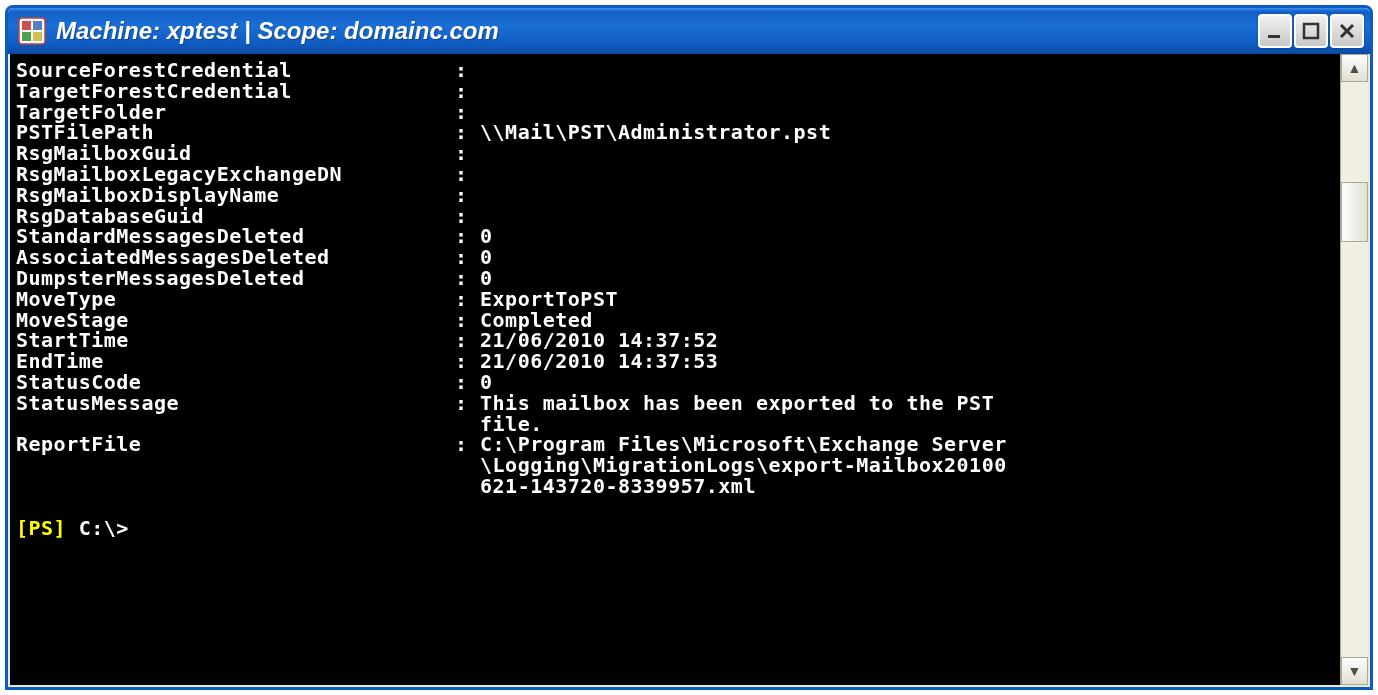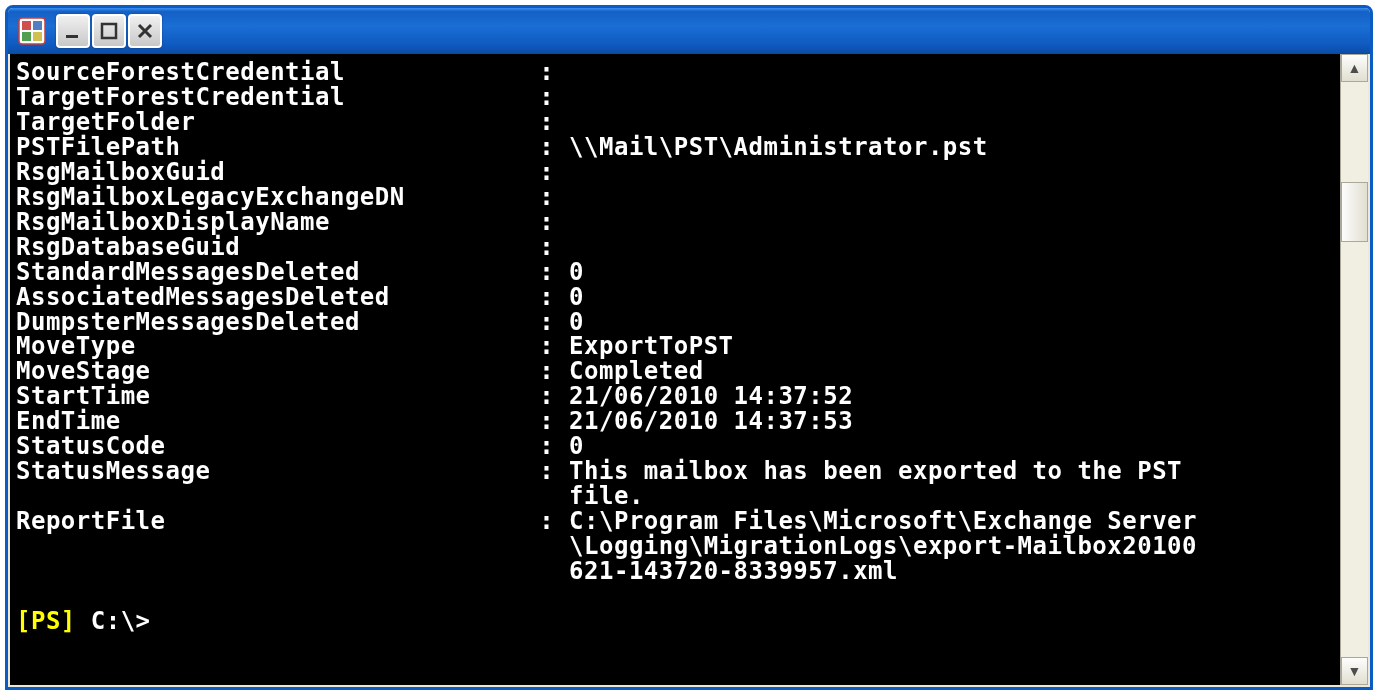--- a/index.html
+++ b/index.html
@@ -72,21 +72,21 @@
       display: flex;
       background: #000;
       border: 2px solid #ece9d8;
       border-top: none;
     }
     .terminal {
       flex: 1;
       background: #000;
       color: #fff;
       font-family: "Lucida Console", Consolas, monospace;
-      font-size: 24px;
+      font-size: 20px;
       font-weight: bold;
       line-height: 1.04;
       white-space: pre;
       padding: 6px 0 0 6px;
       overflow: hidden;
       letter-spacing: 0.5px;
     }
     .prompt-ps {
       color: #ffff00;
       margin-top: 48px;
@@ -130,20 +130,21 @@
   <div class="titlebar">
     <span class="app-icon">
       <svg viewBox="0 0 28 28">
         <rect x="1" y="1" width="26" height="26" rx="3" fill="#fff" stroke="#c04040" stroke-width="1.5"></rect>
         <rect x="4" y="4" width="9" height="9" fill="#d05050"></rect>
         <rect x="15" y="4" width="9" height="9" fill="#5080c0"></rect>
         <rect x="4" y="15" width="9" height="9" fill="#50a050"></rect>
         <rect x="15" y="15" width="9" height="9" fill="#d0c050"></rect>
       </svg>
     </span>
+    <span class="title-text">Machine: xptest | Scope: domainc.com</span>
     <div class="window-controls">
       <div class="win-btn">
         <svg width="18" height="18" viewBox="0 0 18 18">
             <rect x="2" y="13" width="12" height="3" fill="#333"></rect>
           </svg>
       </div>
       <div class="win-btn">
         <svg width="18" height="18" viewBox="0 0 18 18">
             <rect x="2" y="2" width="14" height="14" fill="none" stroke="#333" stroke-width="2.5"></rect>
           </svg>

